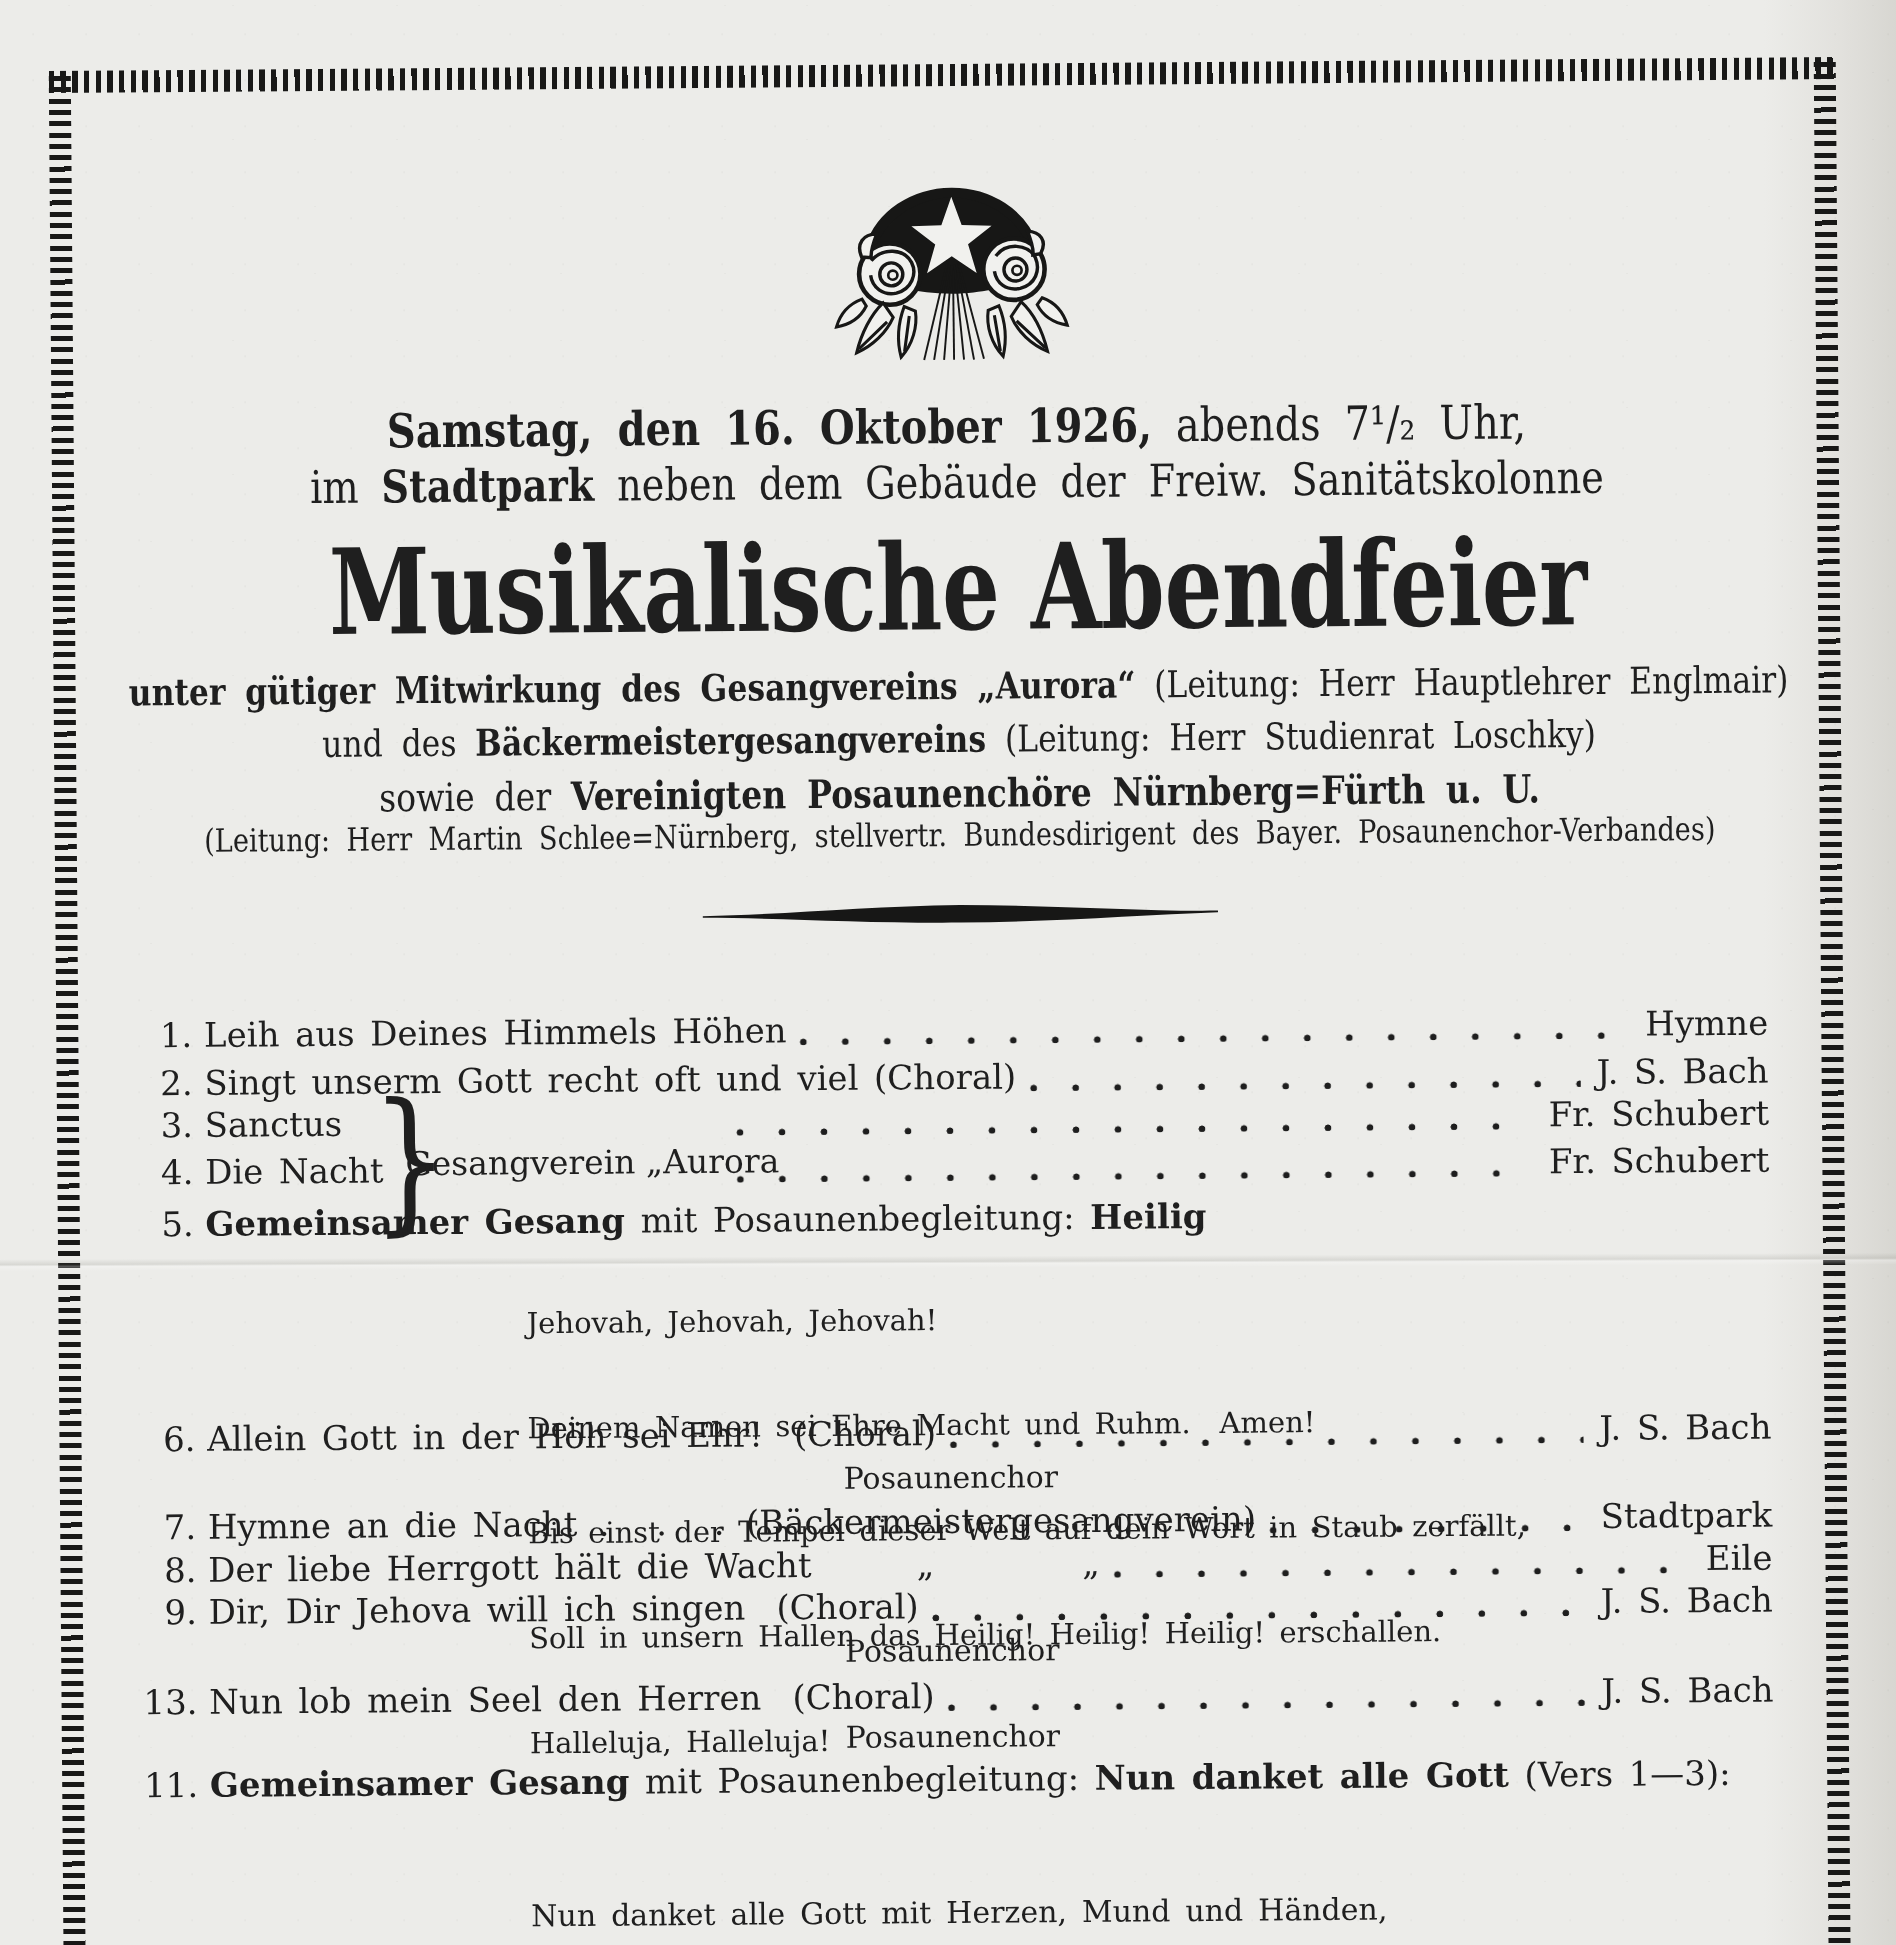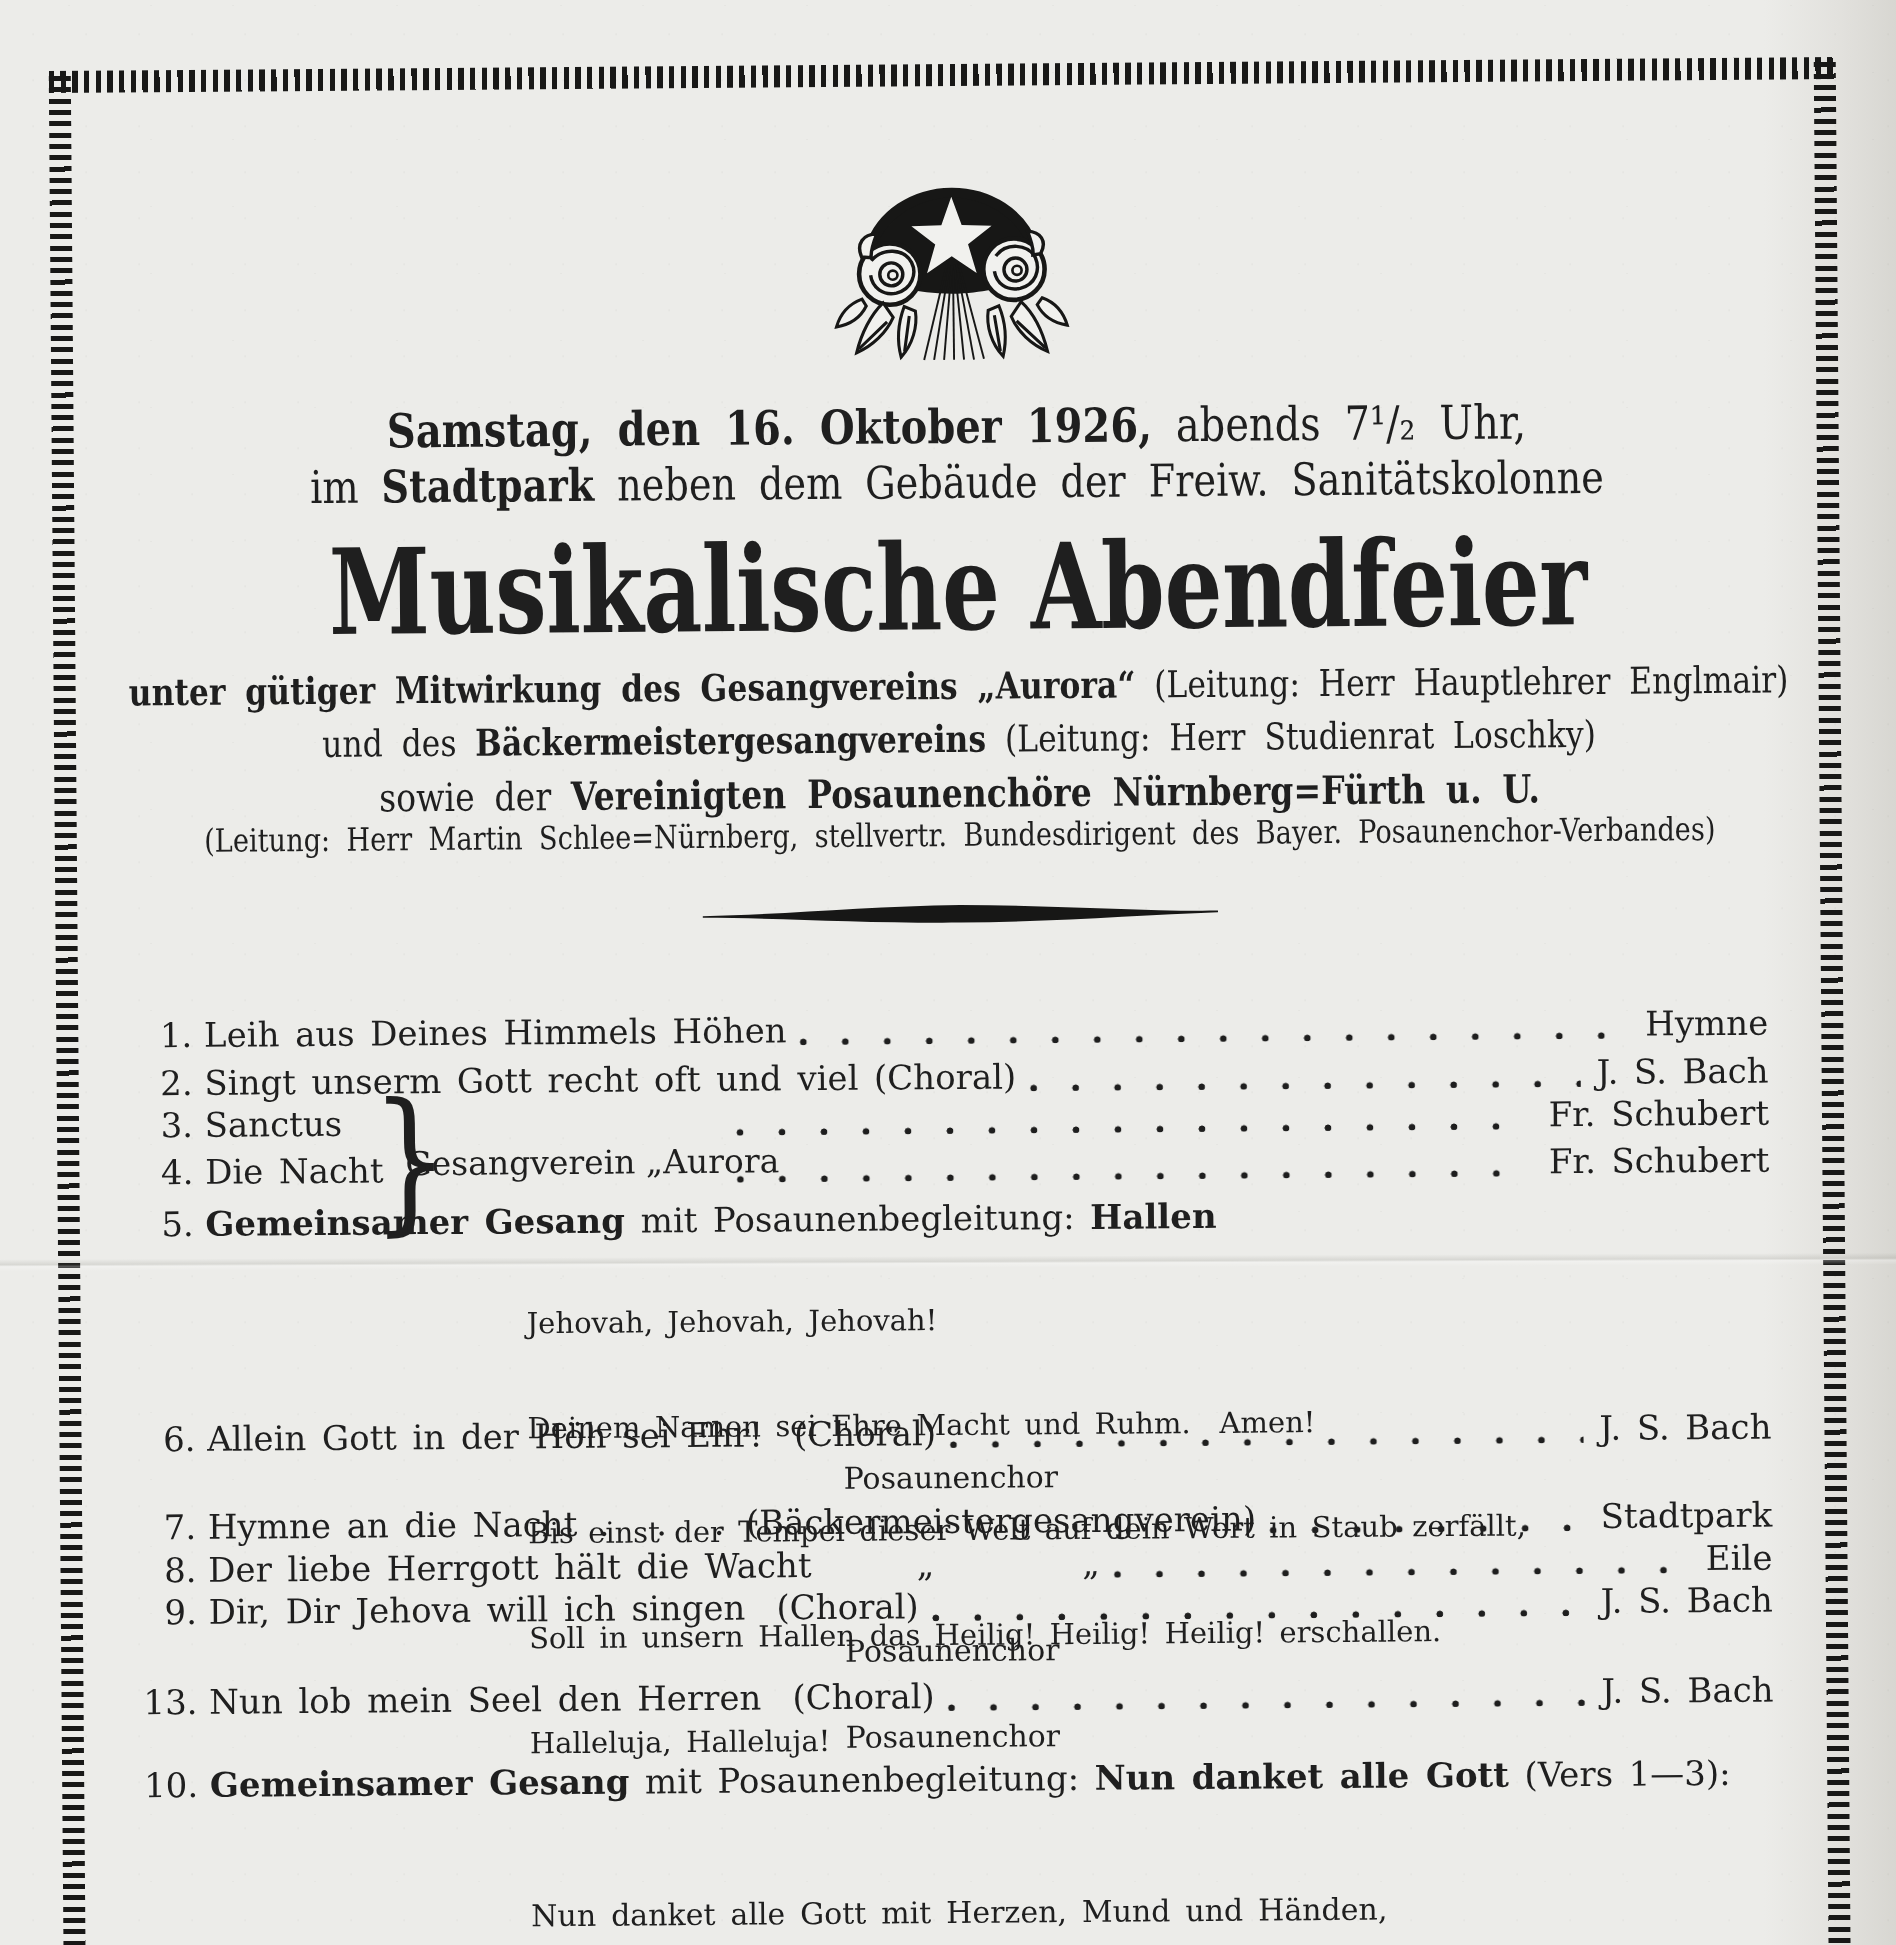--- a/index.html
+++ b/index.html
@@ -176,21 +176,21 @@
         <span class="composer">Fr. Schubert</span>
       </div>
       <span class="brace">}</span>
       <span class="group-label">Gesangverein „Aurora</span>
     </div>
 
     <div class="row" style="top:1197px">
       <span class="num">5.</span>
       <span class="t b">Gemeinsamer Gesang</span>
       <span class="t"> mit Posaunenbegleitung: </span>
-      <span class="t b">Hallen</span>
+      <span class="t b">Heilig</span>
     </div>
 
     <div class="verse" style="top:1233px">
       <div>Jehovah, Jehovah, Jehovah!</div>
       <div>Deinem Namen sei Ehre Macht und Ruhm.  Amen!</div>
       <div>Bis einst der Tempel dieser Welt auf dein Wort in Staub zerfällt,</div>
       <div>Soll in unsern Hallen das Heilig! Heilig! Heilig! erschallen.</div>
       <div>Halleluja, Halleluja!</div>
     </div>
 
@@ -230,21 +230,21 @@
 
     <div class="row" style="top:1675px">
       <span class="num">13.</span>
       <span class="t">Nun lob mein Seel den Herren  (Choral)</span>
       <span class="leader"></span>
       <span class="composer">J. S. Bach</span>
     </div>
     <div class="note" style="top:1719px">Posaunenchor</div>
 
     <div class="row" style="top:1758px">
-      <span class="num">10.</span>
+      <span class="num">11.</span>
       <span class="t b">Gemeinsamer Gesang</span>
       <span class="t"> mit Posaunenbegleitung: </span>
       <span class="t b">Nun danket alle Gott</span>
       <span class="t"> (Vers 1—3):</span>
     </div>
 
     <div class="stanza" style="top:1820px">
       <div>Nun danket alle Gott mit Herzen, Mund und Händen,</div>
       
       

